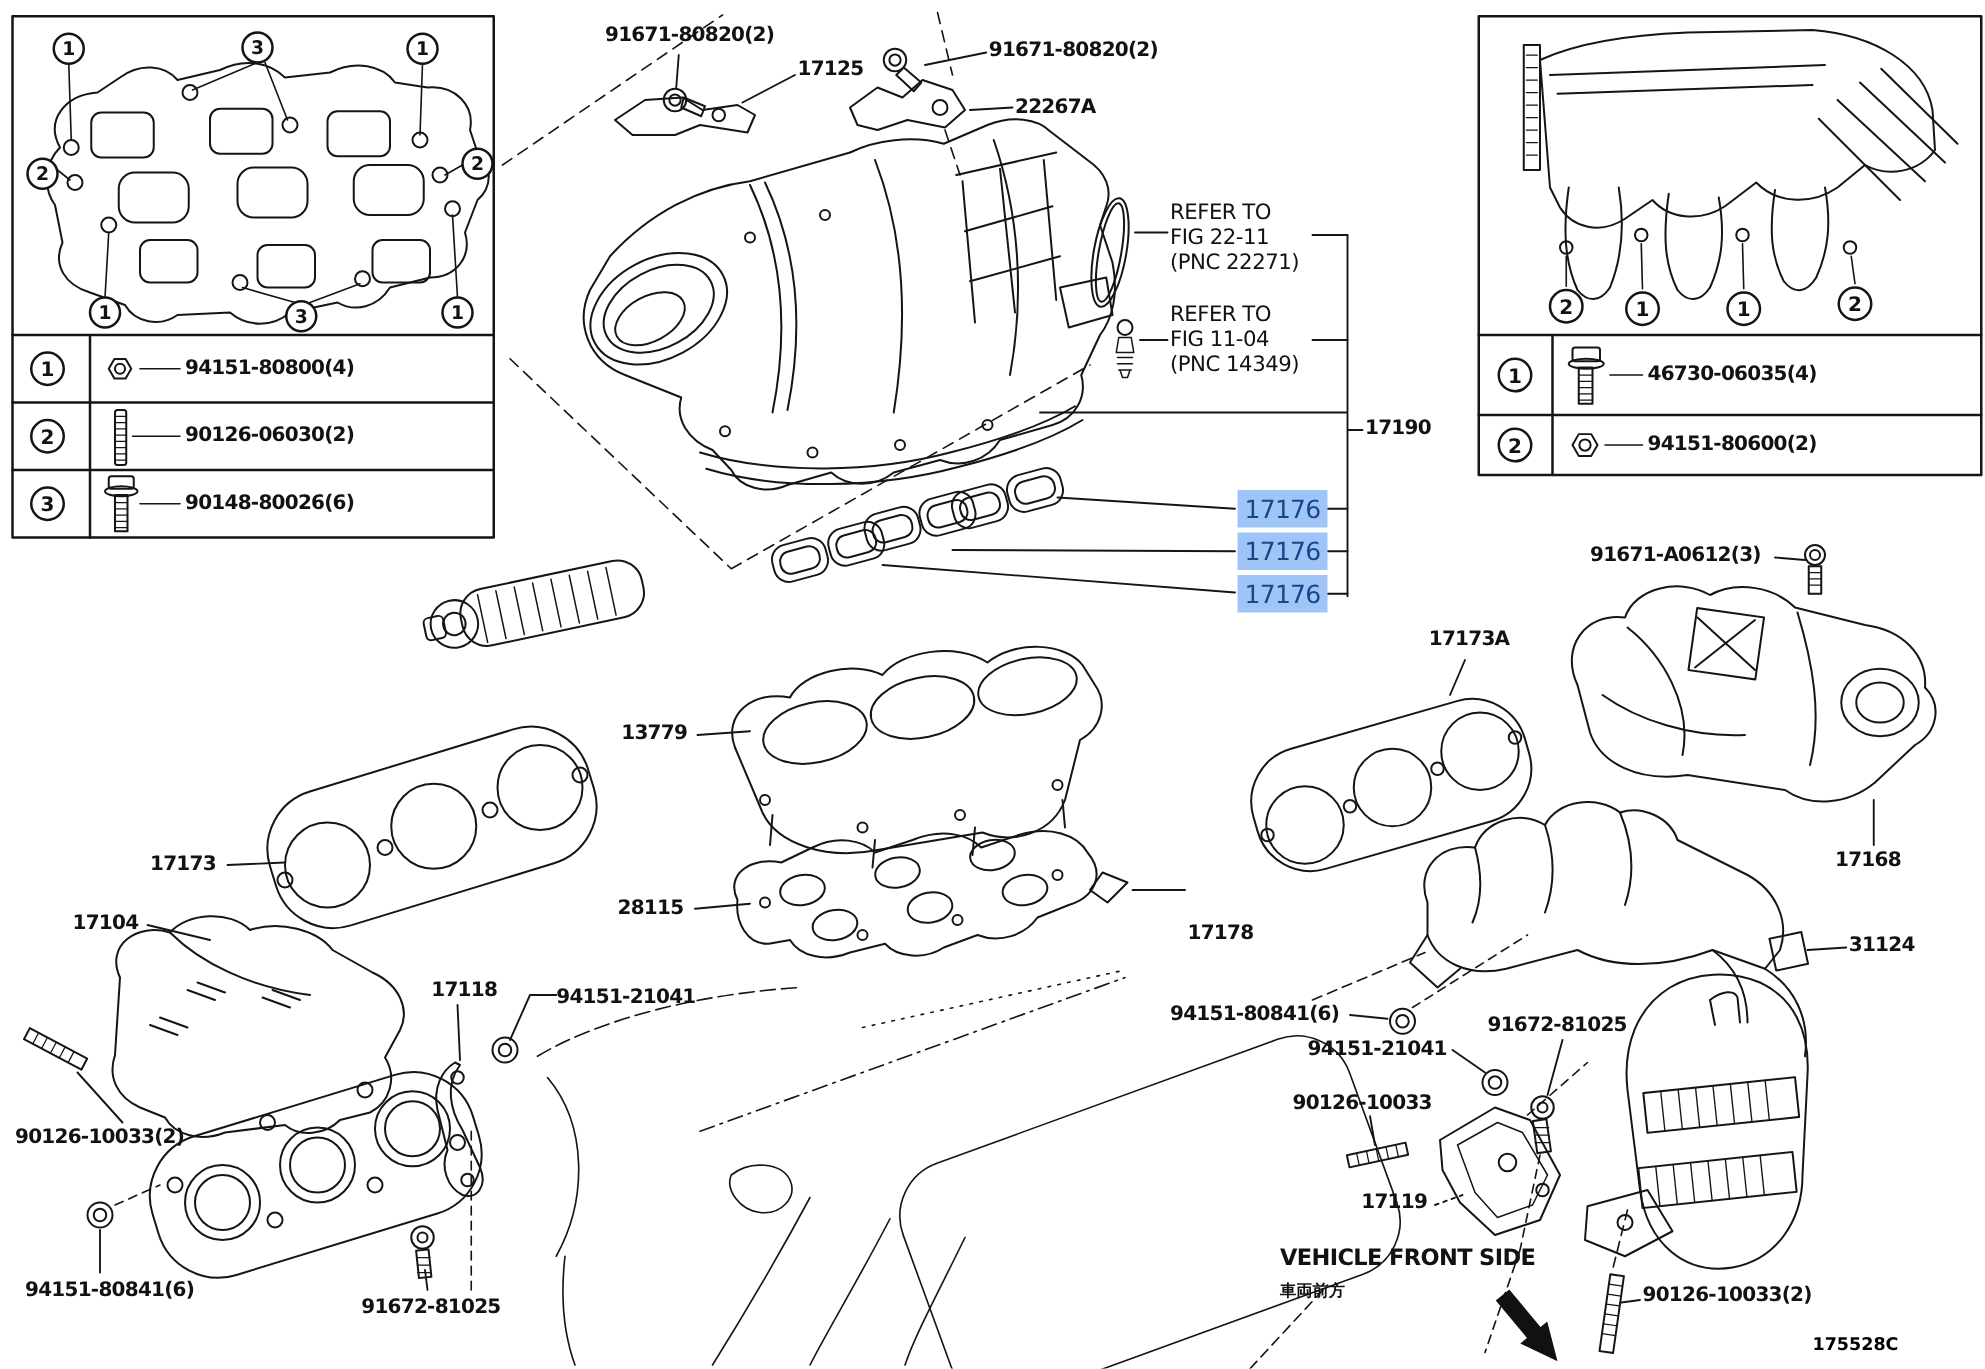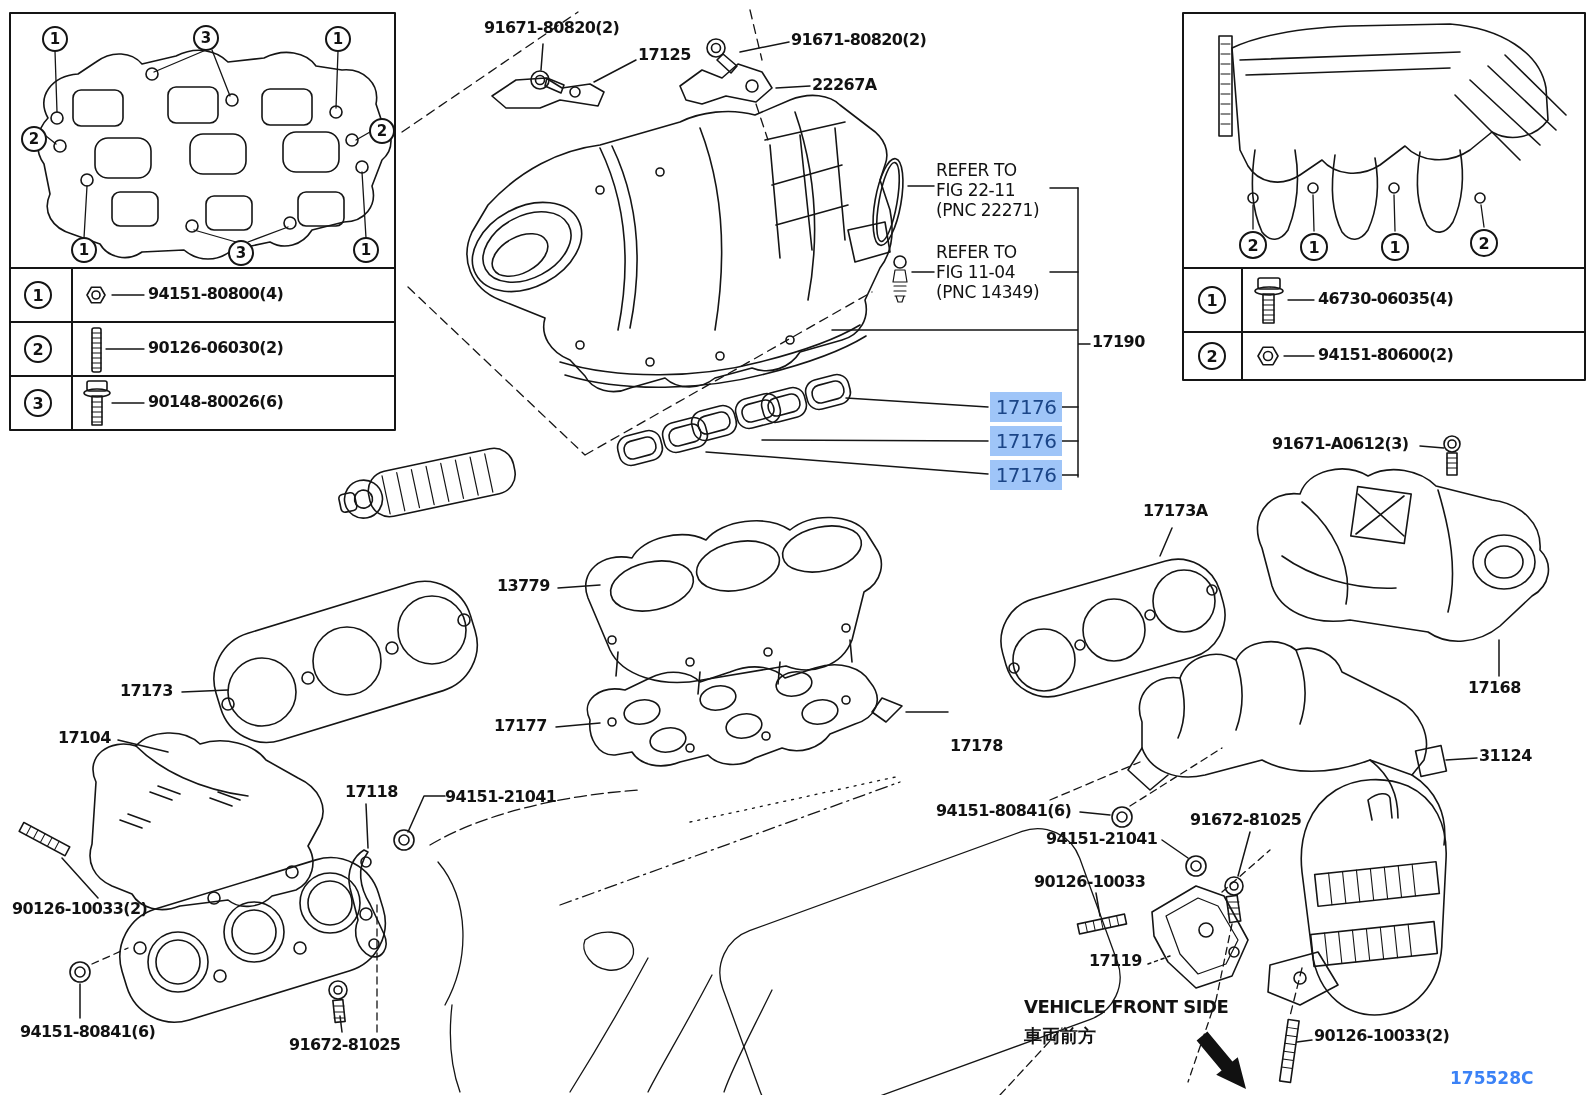--- a/index.html
+++ b/index.html
@@ -6,23 +6,23 @@
   .stage{position:relative;width:1588px;height:1095px;background:#fff;overflow:hidden;
          font-family:"DejaVu Sans","Liberation Sans",sans-serif;color:#111;}
   .stage svg{position:absolute;left:0;top:0;}
   .pn{position:absolute;font-weight:bold;font-size:16px;letter-spacing:-0.6px;white-space:nowrap;color:#121212;}
   .hl{position:absolute;width:72px;height:30px;display:flex;align-items:center;justify-content:center;
       font-weight:normal;font-size:20px;letter-spacing:-0.6px;cursor:pointer;}
   .note{position:absolute;font-weight:normal;font-size:17px;line-height:20px;letter-spacing:-0.4px;white-space:nowrap;color:#121212;}
   .co{position:absolute;box-sizing:border-box;width:26px;height:26px;border:2.5px solid #141414;border-radius:50%;
       display:flex;align-items:center;justify-content:center;font-weight:bold;font-size:15px;background:#fff;color:#121212;}
   .co-lg{width:28px;height:28px;font-size:16px;}
-  .jp{position:absolute;font-weight:bold;font-size:18px;color:#121212;}
+  .jp{position:absolute;font-weight:bold;font-size:13px;color:#121212;}
   .en{position:absolute;font-weight:bold;font-size:18px;letter-spacing:-0.5px;color:#121212;}
-  .code{position:absolute;font-weight:bold;font-size:17px;color:#3b82f6;}
+  .code{position:absolute;font-weight:bold;font-size:14px;color:#000000;}
 </style>
 </head>
 <body>
 
 <div class="stage">
 
 <svg width="1588" height="1095" viewBox="0 0 1588 1095">
   <g stroke="#151515" stroke-width="1.6" fill="none" stroke-linecap="round" stroke-linejoin="round">
 
     <g stroke-width="2">
@@ -396,21 +396,21 @@
 
 <div class="hl" style="left:990px;top:392px;background:#9fc5f8;color:#1b4587">17176</div>
 <div class="hl" style="left:990px;top:426px;background:#9fc5f8;color:#1b4587">17176</div>
 <div class="hl" style="left:990px;top:460px;background:#9fc5f8;color:#1b4587">17176</div>
 
 <div class="pn" style="left:1272px;top:434px">91671-A0612(3)</div>
 <div class="pn" style="left:1143px;top:501px">17173A</div>
 <div class="pn" style="left:497px;top:576px">13779</div>
 <div class="pn" style="left:1468px;top:678px">17168</div>
 <div class="pn" style="left:120px;top:681px">17173</div>
-<div class="pn" style="left:494px;top:716px">17177</div>
+<div class="pn" style="left:494px;top:716px">28115</div>
 <div class="pn" style="left:950px;top:736px">17178</div>
 <div class="pn" style="left:1479px;top:746px">31124</div>
 <div class="pn" style="left:58px;top:728px">17104</div>
 <div class="pn" style="left:345px;top:782px">17118</div>
 <div class="pn" style="left:445px;top:787px">94151-21041</div>
 <div class="pn" style="left:936px;top:801px">94151-80841(6)</div>
 <div class="pn" style="left:1190px;top:810px">91672-81025</div>
 <div class="pn" style="left:1046px;top:829px">94151-21041</div>
 <div class="pn" style="left:1034px;top:872px">90126-10033</div>
 <div class="pn" style="left:1089px;top:951px">17119</div>

